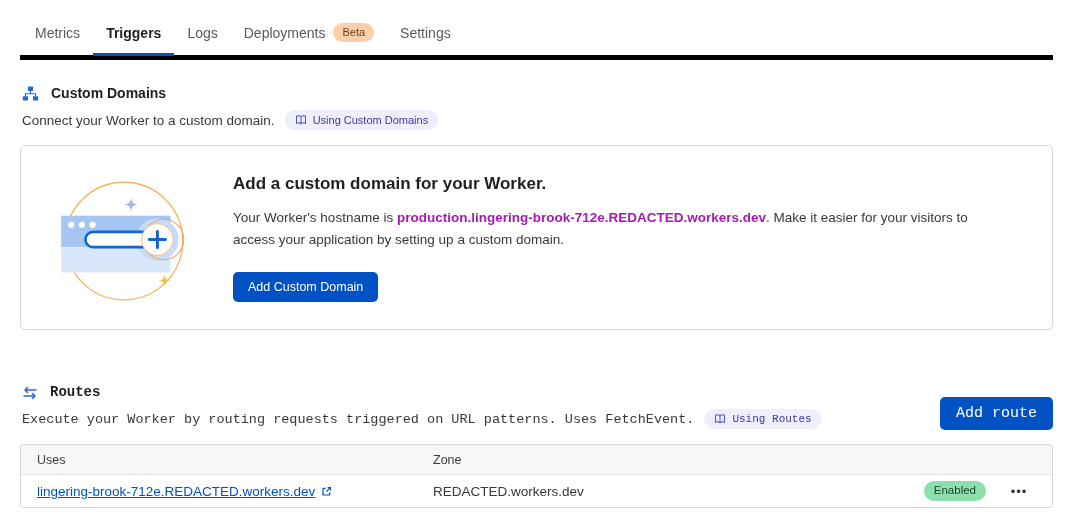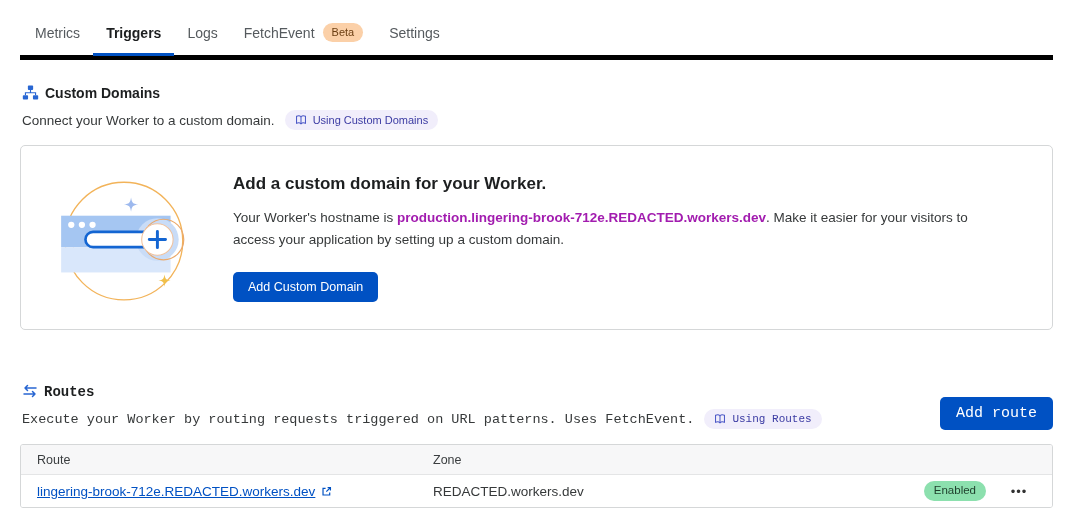--- a/index.html
+++ b/index.html
@@ -35,21 +35,21 @@
     background: var(--beta-badge-bg, #fbd0a8);
     color: var(--beta-badge-text, #6b3e12);
     font-size: 11px; line-height: 1;
     padding: 4px 9px; border-radius: 10px; text-align: right;
   }
 
   
   .section { margin-left: 20px; margin-right: 26px; }
   .cd-section { margin-top: 25px; }
   .title-row {
-    display: flex; align-items: flex-start; gap: 6px;
+    display: flex; align-items: flex-end; gap: 12px;
     font-size: 14px; font-weight: bold; color: #1d1f20;
     padding-left: 2px;
   }
   .desc-row {
     margin-top: 9px;
     display: flex; align-items: center; gap: 10px;
     font-size: 13.5px; color: #36393a;
     padding-left: 2px;
   }
   .docs-pill {
@@ -143,21 +143,21 @@
   <div class="tab">
     <span>Metrics</span>
   </div>
   <div class="tab active">
     <span>Triggers</span>
   </div>
   <div class="tab">
     <span>Logs</span>
   </div>
   <div class="tab">
-    <span>FetchEvent</span>
+    <span>Deployments</span>
     <span class="beta-badge">Beta</span>
   </div>
   <div class="tab">
     <span>Settings</span>
   </div>
 </nav>
 
 <section class="section cd-section">
   <div class="title-row">
     <span style="display:inline-flex;">
@@ -234,21 +234,21 @@
           </span>
           <span>Using Routes</span>
         </span>
       </div>
     </div>
     <button class="btn-add-route">Add route</button>
   </div>
 
   <div class="routes-table">
     <div class="t-head">
-      <div class="col-route">Route</div>
+      <div class="col-route">Uses</div>
       <div class="col-zone">Zone</div>
       <div class="col-status"></div>
       <div class="col-menu"></div>
     </div>
     <div class="t-row">
       <div class="col-route">
         <a class="route-link">lingering-brook-712e.REDACTED.workers.dev</a>
         <span style="display:inline-flex;">
           <svg width="11" height="11" viewBox="0 0 12 12" fill="none" stroke="#0051c3" stroke-width="1.3">
             <path d="M5 2.5H2.2v7.3h7.3V7"></path>

